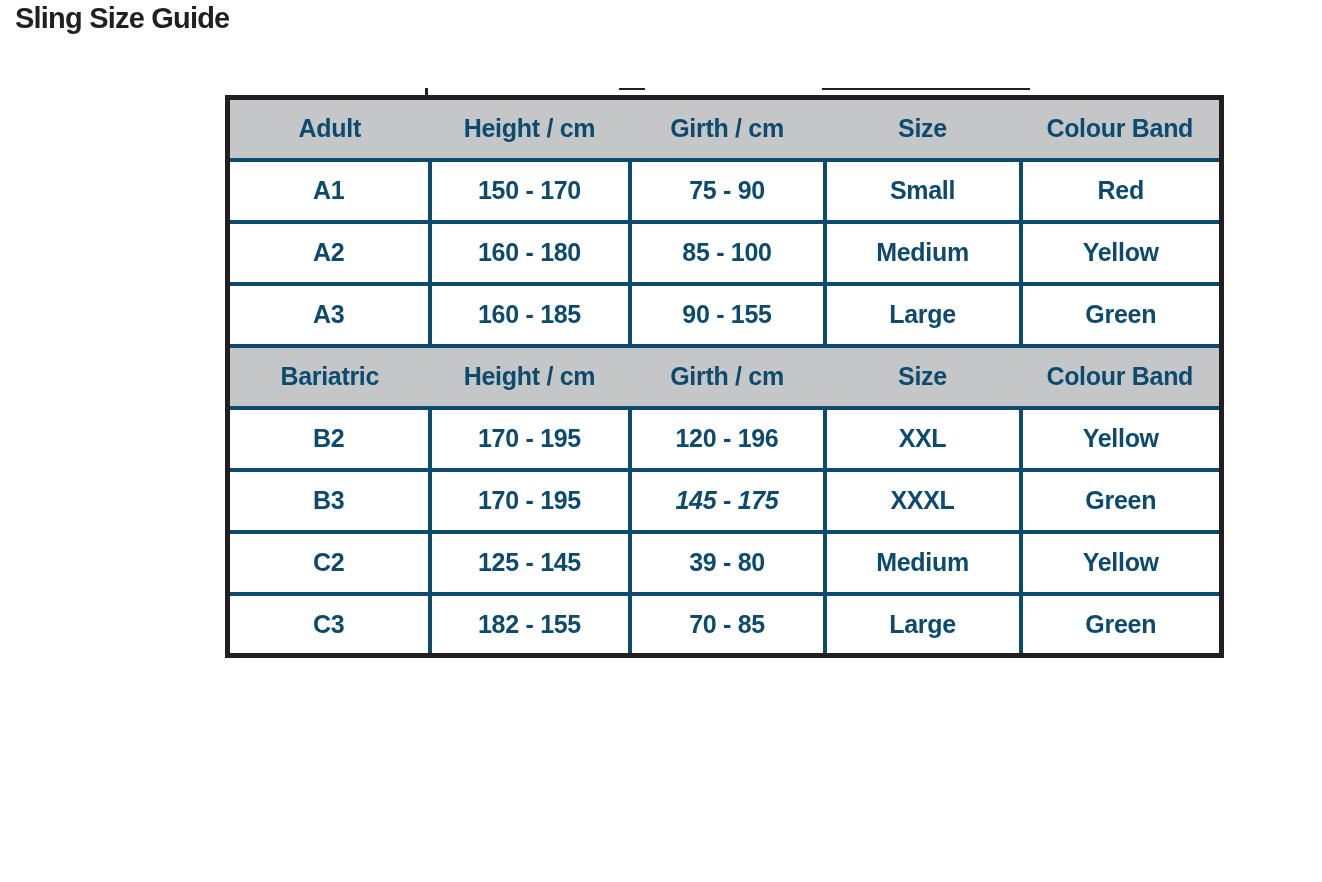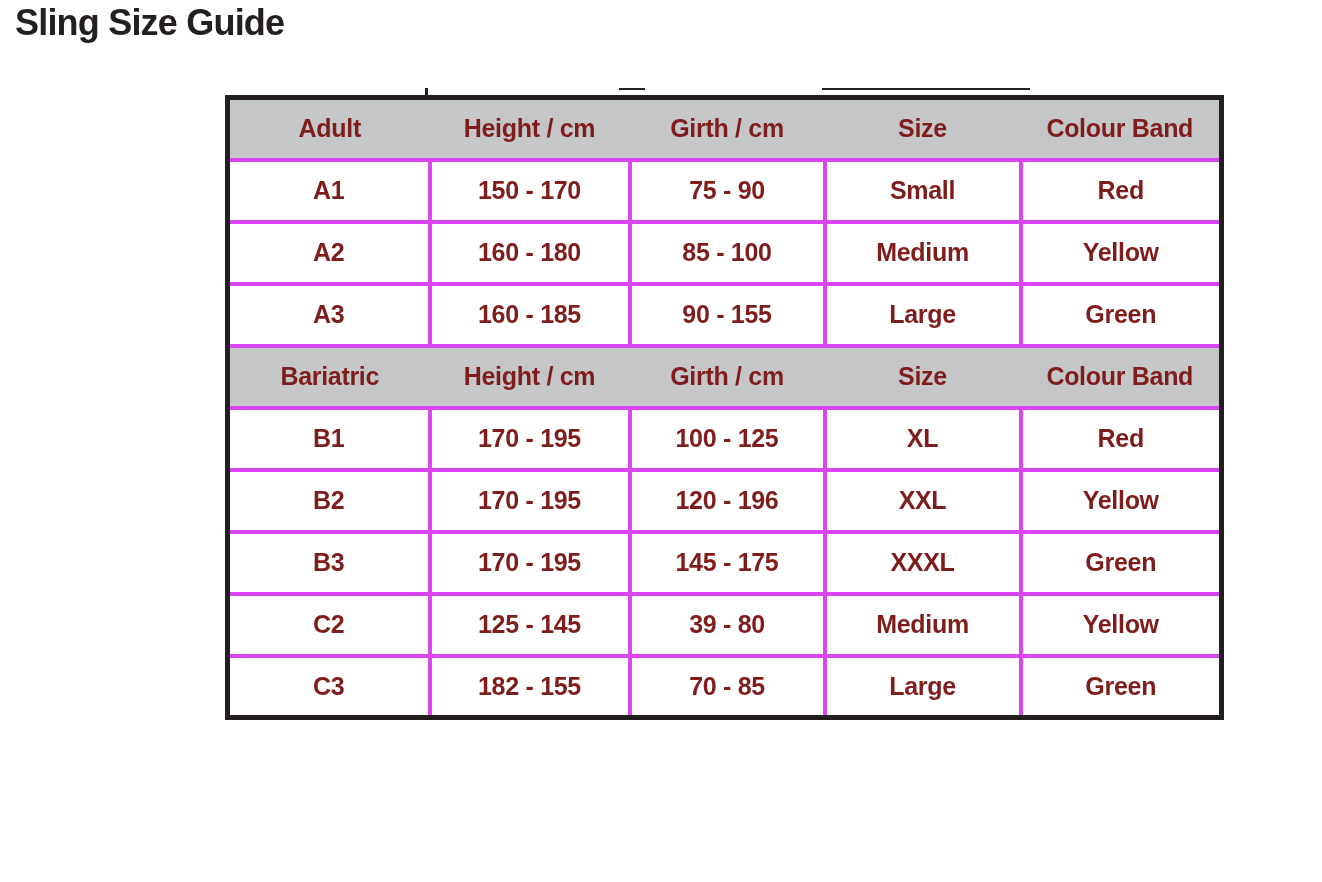--- a/index.html
+++ b/index.html
@@ -15,61 +15,61 @@
     position: relative;
     width: 1322px;
     height: 882px;
     background: #ffffff;
   }
   .title {
     position: absolute;
     left: 15px;
     top: 2px;
     margin: 0;
-    font-size: 36px;
+    font-size: 29px;
     font-weight: 700;
     letter-spacing: -0.8px;
     color: #231f20;
   }
   .table-wrap {
     position: absolute;
     left: 225px;
     top: 95px;
     width: 994px;
   }
   table.size-guide {
     border-collapse: collapse;
     table-layout: fixed;
     width: 994px;
     border: 5px solid #231f20;
   }
   table.size-guide td {
-    border: 4px solid #d946ef;
+    border: 4px solid #0c4a6e;
     box-sizing: border-box;
     height: 62px;
     padding: 0;
     text-align: center;
     vertical-align: middle;
     font-size: 25px;
     font-weight: 700;
     letter-spacing: -0.3px;
-    color: #7f1d1d;
+    color: #0c4a6e;
     background: #ffffff;
     overflow: hidden;
   }
   table.size-guide tr.head td {
     background: #c5c6c8;
     border-left: none;
     border-right: none;
   }
   
   td.d5 { padding-top: 10px; }
   td.d6 { padding-top: 12px; }
   td.d7 { padding-top: 14px; }
-  td.d8 { padding-top: 16px; }
+  td.d8 { padding-top: 16px; font-style: italic; }
   td.u4 { padding-bottom: 8px; }
   td.u5 { padding-bottom: 10px; }
   td.u6 { padding-bottom: 12px; }
   
   .artifact {
     position: absolute;
     background: #231f20;
   }
   .artifact.tick-1 { left: 200px; top: -7px; width: 3px; height: 8px; }
   .artifact.seg-1  { left: 394px; top: -7px; width: 26px; height: 2px; }
@@ -128,27 +128,20 @@
         </tr>
 
         <tr class="head">
           <td>Bariatric</td>
           <td>Height / cm</td>
           <td>Girth / cm</td>
           <td>Size</td>
           <td>Colour Band</td>
         </tr>
         <tr>
-          <td>B1</td>
-          <td>170 - 195</td>
-          <td>100 - 125</td>
-          <td>XL</td>
-          <td>Red</td>
-        </tr>
-        <tr>
           <td>B2</td>
           <td>170 - 195</td>
           <td class="d5">120 - 196</td>
           <td>XXL</td>
           <td>Yellow</td>
         </tr>
         <tr>
           <td class="d7">B3</td>
           <td>170 - 195</td>
           <td class="d8">145 - 175</td>

